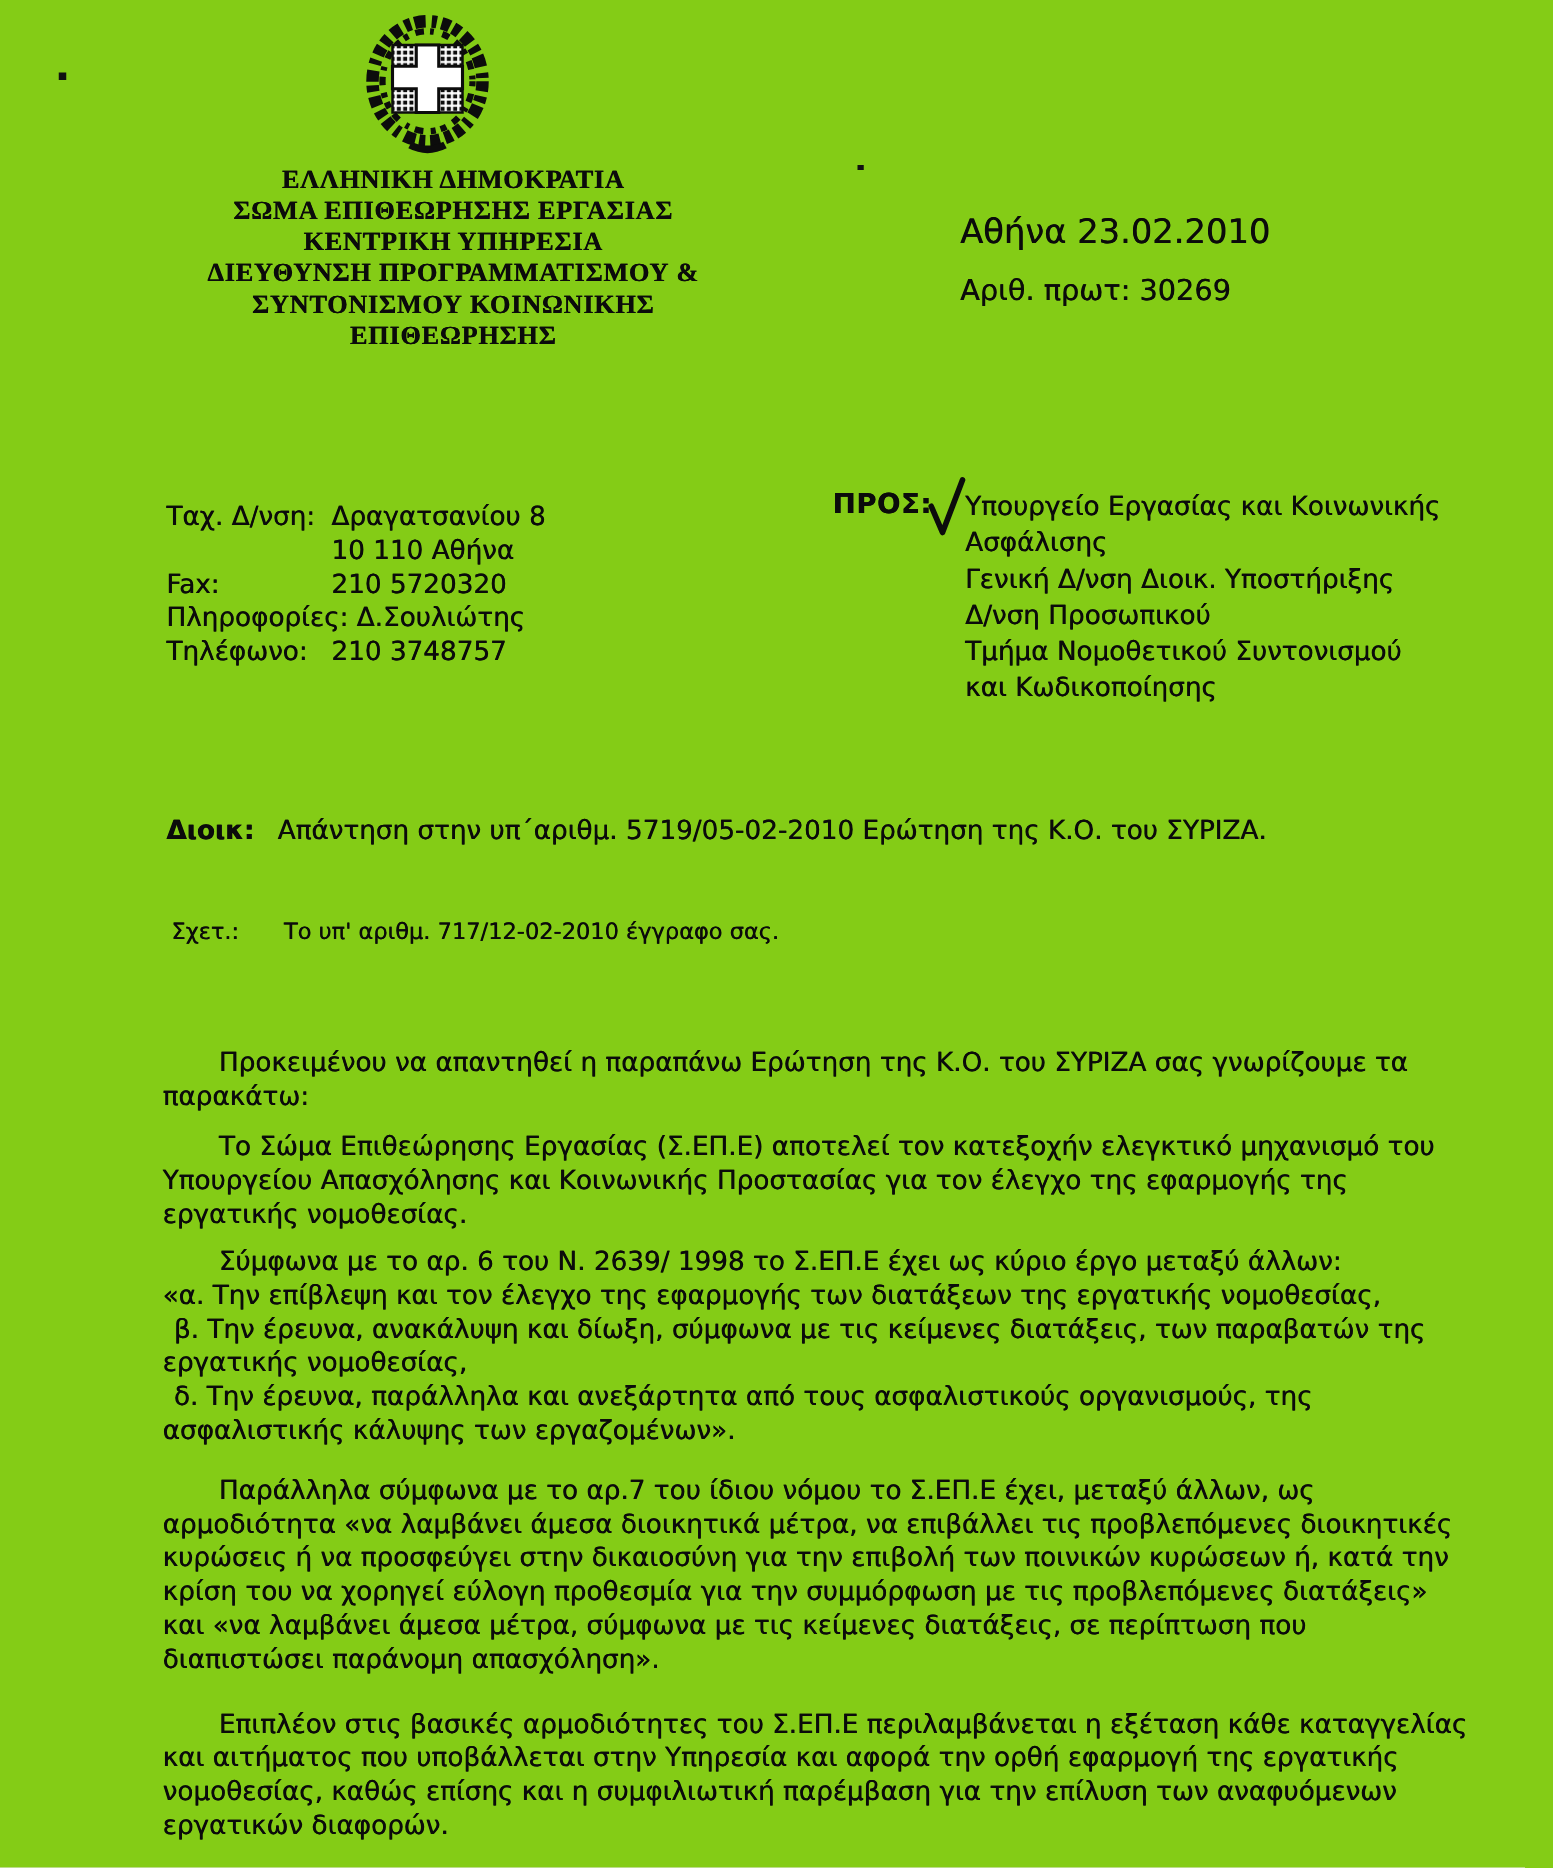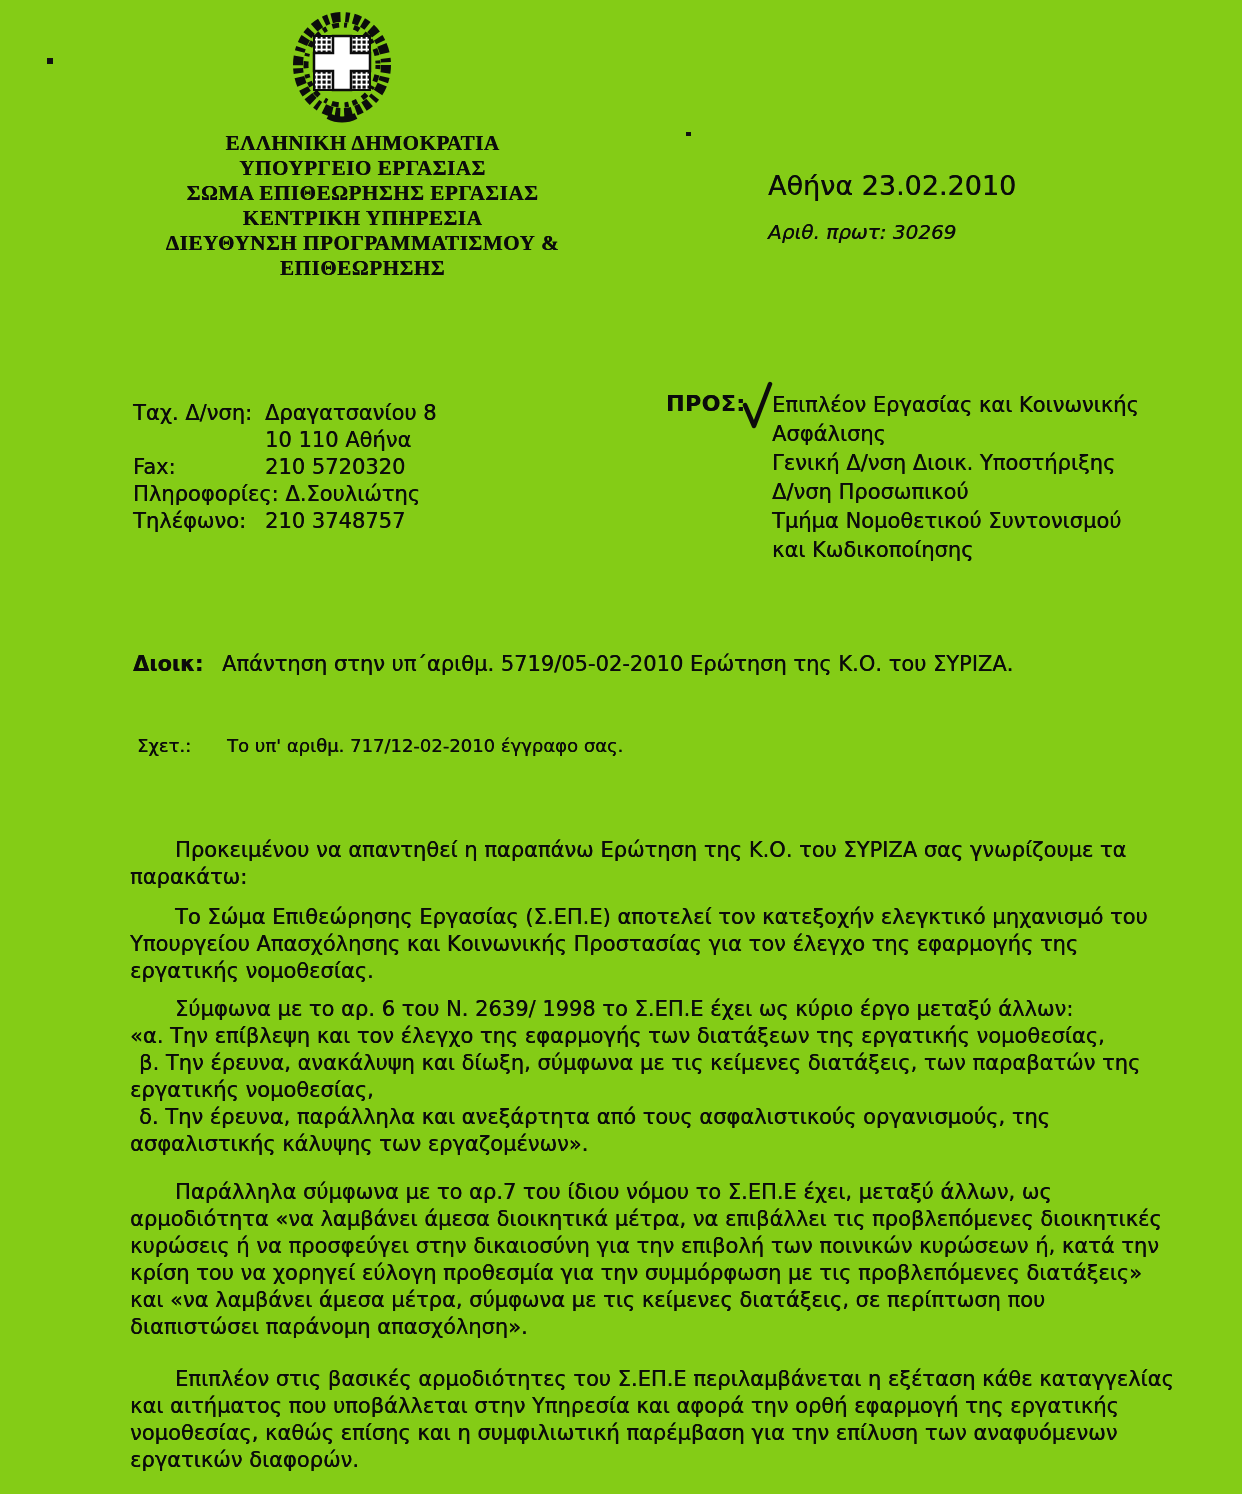--- a/index.html
+++ b/index.html
@@ -25,21 +25,21 @@
   .letterhead{
     position:absolute;left:115px;top:131px;width:495px;
     text-align:center;
     font-family:"Liberation Serif","DejaVu Serif",serif;
     font-weight:bold;
     font-size:21px;line-height:25px;
     letter-spacing:0.6px;
   }
 
   .date-line{position:absolute;left:768px;top:170px;font-size:27px;}
-  .protocol-line{position:absolute;left:768px;top:220px;font-size:20px;font-style:italic;}
+  .protocol-line{position:absolute;left:768px;top:220px;font-size:23px;}
 
   .contact{position:absolute;left:133px;top:400px;font-size:21px;line-height:27px;}
   .contact .clabel{display:inline-block;min-width:132px;}
   .contact .cindent{display:inline-block;min-width:132px;}
 
   .pros-label{position:absolute;left:666px;top:391px;font-size:22px;font-weight:bold;letter-spacing:0.5px;}
   .checkmark{position:absolute;left:742px;top:381px;width:32px;height:50px;}
   .recipient{position:absolute;left:772px;top:391px;width:400px;font-size:21px;line-height:29px;}
 
   .subject-row{position:absolute;left:133px;top:652px;width:1060px;font-size:21px;}
@@ -77,24 +77,24 @@
         <ellipse cx="50" cy="55" rx="36" ry="40" stroke-width="5" stroke-dasharray="4 6 7 5 3 7 6 6 5 4"></ellipse>
         <path d="M36 106 q14 7 28 0" stroke-width="6"></path>
       </g>
       <rect x="22" y="26" width="56" height="54" fill="url(#spk)" stroke="#0c0c0c" stroke-width="2"></rect>
       <path d="M41 26 h18 v17 h19 v18 h-19 v19 h-18 v-19 h-19 v-18 h19 z" fill="#ffffff" stroke="#0c0c0c" stroke-width="2.5"></path>
     </svg>
   </div>
 
   <div class="letterhead">
     <div>ΕΛΛΗΝΙΚΗ ΔΗΜΟΚΡΑΤΙΑ</div>
-    <div>ΥΠΟΥΡΓΕΙΟ ΕΡΓΑΣΙΑΣ</div>
     <div>ΣΩΜΑ ΕΠΙΘΕΩΡΗΣΗΣ ΕΡΓΑΣΙΑΣ</div>
     <div>ΚΕΝΤΡΙΚΗ ΥΠΗΡΕΣΙΑ</div>
     <div>ΔΙΕΥΘΥΝΣΗ ΠΡΟΓΡΑΜΜΑΤΙΣΜΟΥ &amp;</div>
+    <div>ΣΥΝΤΟΝΙΣΜΟΥ ΚΟΙΝΩΝΙΚΗΣ</div>
     <div>ΕΠΙΘΕΩΡΗΣΗΣ</div>
   </div>
 
   <div class="date-line">Αθήνα  23.02.2010</div>
   <div class="protocol-line">Αριθ. πρωτ: 30269</div>
 
   <div class="contact">
     <div><span class="clabel">Ταχ. Δ/νση:</span><span>Δραγατσανίου 8</span></div>
     <div><span class="cindent"></span><span>10 110 Αθήνα</span></div>
     <div><span class="clabel">Fax:</span><span>210 5720320</span></div>
@@ -104,21 +104,21 @@
 
   <div class="pros-label">ΠΡΟΣ:</div>
 
   <div class="checkmark">
     <svg viewBox="0 0 32 50" width="32" height="50" aria-hidden="true">
       <path d="M3 24 L12 45 L28 3" fill="none" stroke="#0c0c0c" stroke-width="4.5" stroke-linecap="round" stroke-linejoin="round"></path>
     </svg>
   </div>
 
   <div class="recipient">
-    <div>Επιπλέον Εργασίας και Κοινωνικής</div>
+    <div>Υπουργείο Εργασίας και Κοινωνικής</div>
     <div>Ασφάλισης</div>
     <div>Γενική Δ/νση Διοικ. Υποστήριξης</div>
     <div>Δ/νση Προσωπικού</div>
     <div>Τμήμα Νομοθετικού Συντονισμού</div>
     <div>και Κωδικοποίησης</div>
   </div>
 
   <div class="subject-row">
     <span class="rlabel">Διοικ:</span><span>Απάντηση στην υπ΄αριθμ. 5719/05-02-2010  Ερώτηση της Κ.Ο. του ΣΥΡΙΖΑ.</span>
   </div>

